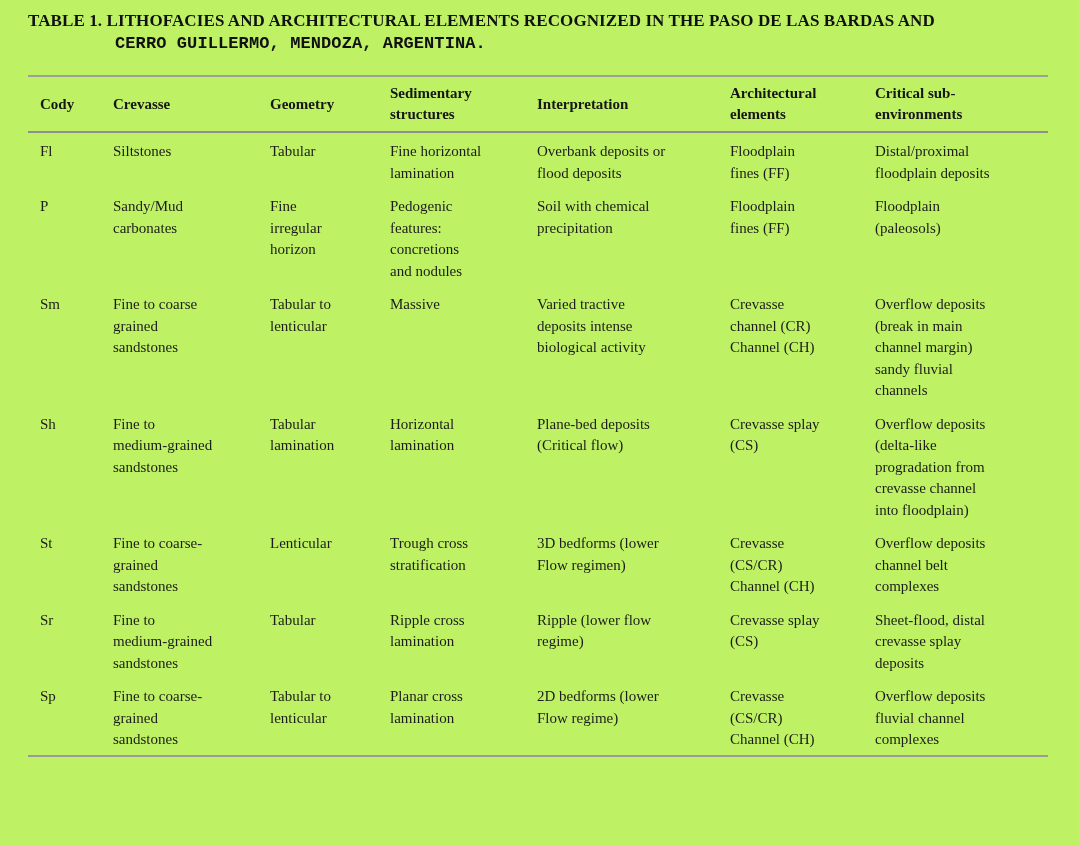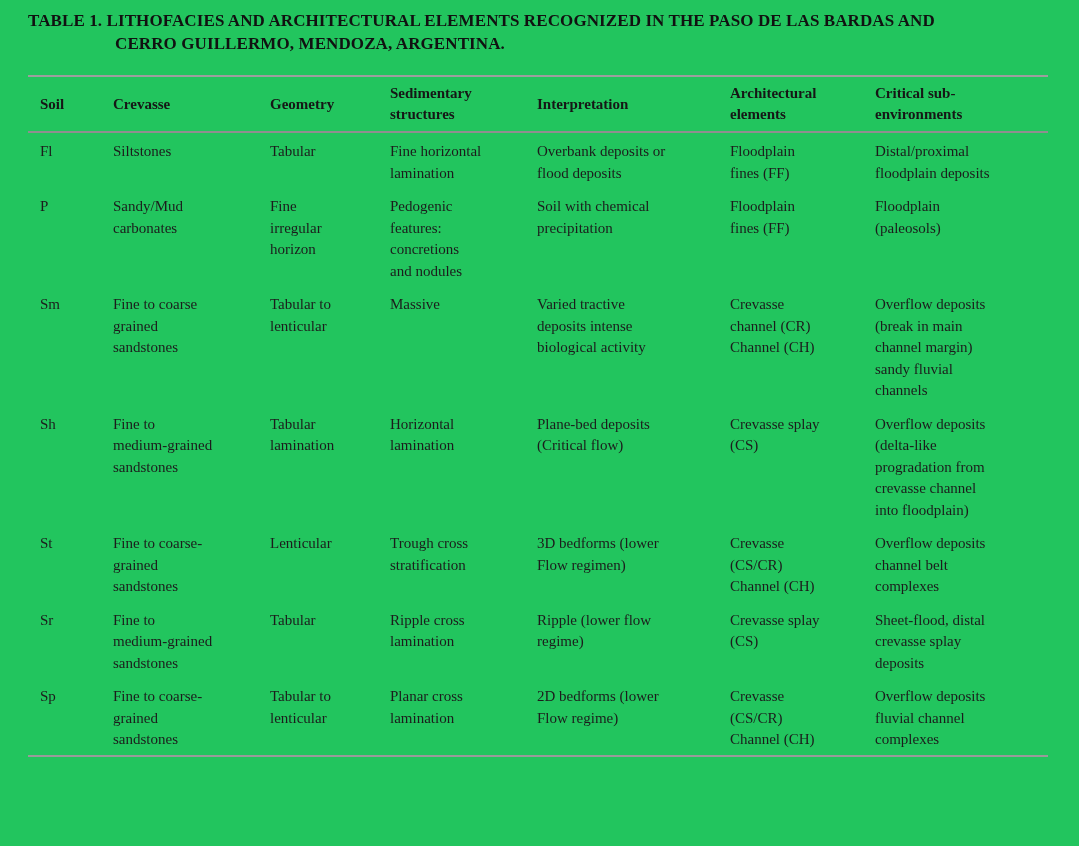--- a/index.html
+++ b/index.html
@@ -6,33 +6,34 @@
     margin: 0;
     padding: 0;
     background: #ffffff;
     font-family: "Liberation Serif", "DejaVu Serif", serif;
     color: #1c1c1c;
   }
   .page {
     position: relative;
     width: 1079px;
     height: 846px;
-    background: #22c55e;
+    background: #bef264;
     overflow: hidden;
   }
   .title-block {
     margin: 9px 20px 0 28px;
     font-weight: bold;
     font-size: 17px;
     line-height: 23px;
     letter-spacing: 0.1px;
     color: #111111;
   }
   .title-line2 {
     padding-left: 87px;
+    font-family: Liberation Mono, monospace;
   }
   table.paper-table {
     margin: 20px 0 0 28px;
     width: 1020px;
     border-collapse: collapse;
     table-layout: fixed;
     border-top: 2px solid #9e9e9e;
     border-bottom: 2px solid #9a9a9a;
   }
   table.paper-table th {
@@ -74,21 +75,21 @@
         <col style="width: 85px;">
         <col style="width: 157px;">
         <col style="width: 120px;">
         <col style="width: 147px;">
         <col style="width: 193px;">
         <col style="width: 145px;">
         <col style="width: 173px;">
       </colgroup>
     <thead>
       <tr id="header-row">
-          <th>Soil</th>
+          <th>Cody</th>
           <th>Crevasse</th>
           <th>Geometry</th>
           <th>Sedimentary
 structures</th>
           <th>Interpretation</th>
           <th>Architectural
 elements</th>
           <th>Critical sub-
 environments</th>
         </tr>

